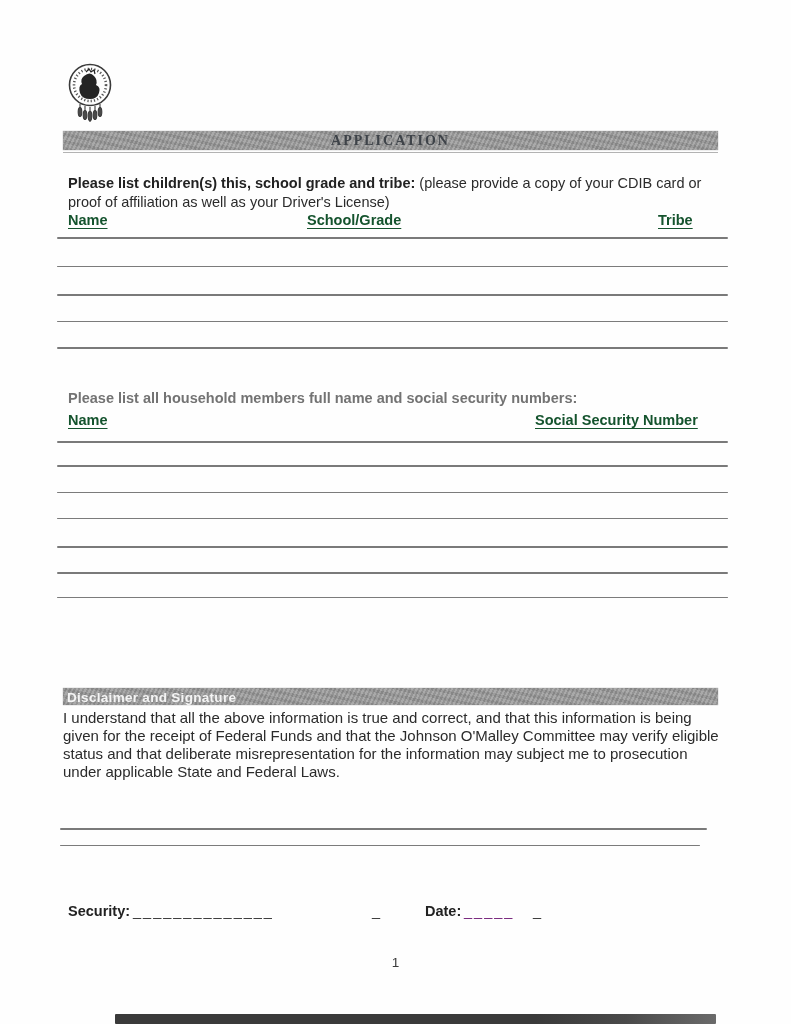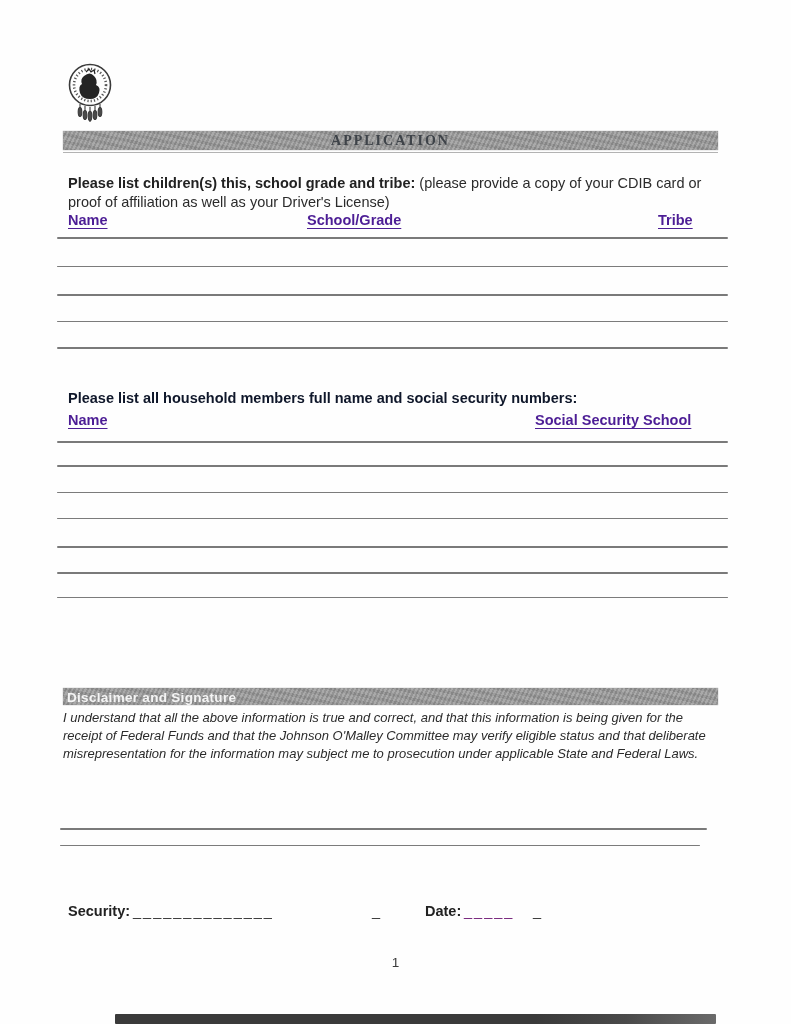--- a/index.html
+++ b/index.html
@@ -25,32 +25,32 @@
   }
   .app-bar{top:131px;height:19px;text-align:center;}
   .app-bar span{
     font-family:"Liberation Serif",serif;font-size:14px;font-weight:bold;
     color:#3e4349;letter-spacing:2px;line-height:19px;
   }
   .thin-rule{position:absolute;left:63px;top:152px;width:655px;height:1px;background:#b3b3b3;}
   
   .intro1{position:absolute;left:68px;top:174px;width:652px;margin:0;font-size:14.5px;line-height:19px;color:#2b2b2b;}
   .intro1 strong{color:#222;}
-  .intro2{position:absolute;left:68px;top:390px;width:652px;margin:0;font-size:14.5px;font-weight:bold;color:#0f172a;}
+  .intro2{position:absolute;left:68px;top:390px;width:652px;margin:0;font-size:14.5px;font-weight:bold;color:#737373;}
   
-  .col-head{position:absolute;font-size:14.5px;font-weight:bold;color:#4c1d95;
+  .col-head{position:absolute;font-size:14.5px;font-weight:bold;color:#14532d;
     text-decoration:underline;text-underline-offset:3px;}
   
   .ruled{position:absolute;left:57px;width:671px;height:2px;background:rgba(70,70,70,.72);border-radius:1px;}
   .ruled.thin{height:1px;background:rgba(90,90,90,.8);}
   
   .disc-bar{top:688px;height:17px;}
   .disc-bar span{font-size:13.5px;font-weight:bold;color:#f4f4f4;line-height:17px;padding-left:4px;letter-spacing:.3px;}
   .disc-body{position:absolute;left:63px;top:709px;width:662px;margin:0;
-    font-style:italic;font-size:13px;line-height:18px;color:#2b2b2b;}
+    font-size:15px;line-height:18px;color:#2b2b2b;}
   .note{position:absolute;left:68px;top:766px;width:658px;margin:0;font-size:15px;line-height:20px;color:#2b2b2b;}
   .note .emph{font-weight:bold;font-style:italic;text-decoration:underline;text-underline-offset:2px;color:#1e1e1e;}
   .addr-line1{top:828px;left:60px;width:647px;}
   .addr-line2{top:845px;left:60px;width:640px;}
   
   .sig-row{position:absolute;left:0;top:903px;width:791px;height:20px;font-size:14.5px;color:#222;}
   .sig-row .lbl{font-weight:bold;position:absolute;}
   .sig-label{left:68px;}
   .sig-line{position:absolute;left:133px;letter-spacing:2px;color:#333;}
   .sig-extra{position:absolute;left:372px;color:#333;}
@@ -101,21 +101,21 @@
   <span class="col-head" style="left:658px;top:212px;">Tribe</span>
 
   <div class="ruled" style="top:237px;"></div>
   <div class="ruled thin" style="top:266px;"></div>
   <div class="ruled" style="top:294px;"></div>
   <div class="ruled thin" style="top:321px;"></div>
   <div class="ruled" style="top:347px;"></div>
 
   <p class="intro2">Please list all household members full name and social security numbers:</p>
   <span class="col-head" style="left:68px;top:412px;">Name</span>
-  <span class="col-head" style="left:535px;top:412px;">Social Security School</span>
+  <span class="col-head" style="left:535px;top:412px;">Social Security Number</span>
 
   <div class="ruled" style="top:441px;"></div>
   <div class="ruled" style="top:465px;"></div>
   <div class="ruled thin" style="top:492px;"></div>
   <div class="ruled thin" style="top:518px;"></div>
   <div class="ruled" style="top:546px;"></div>
   <div class="ruled" style="top:572px;"></div>
   <div class="ruled thin" style="top:597px;"></div>
 
   <div class="gray-bar disc-bar">

